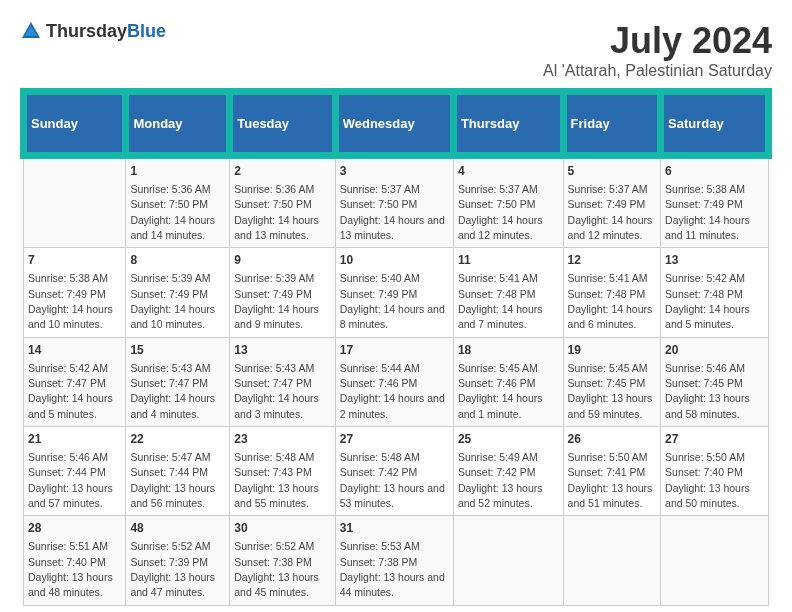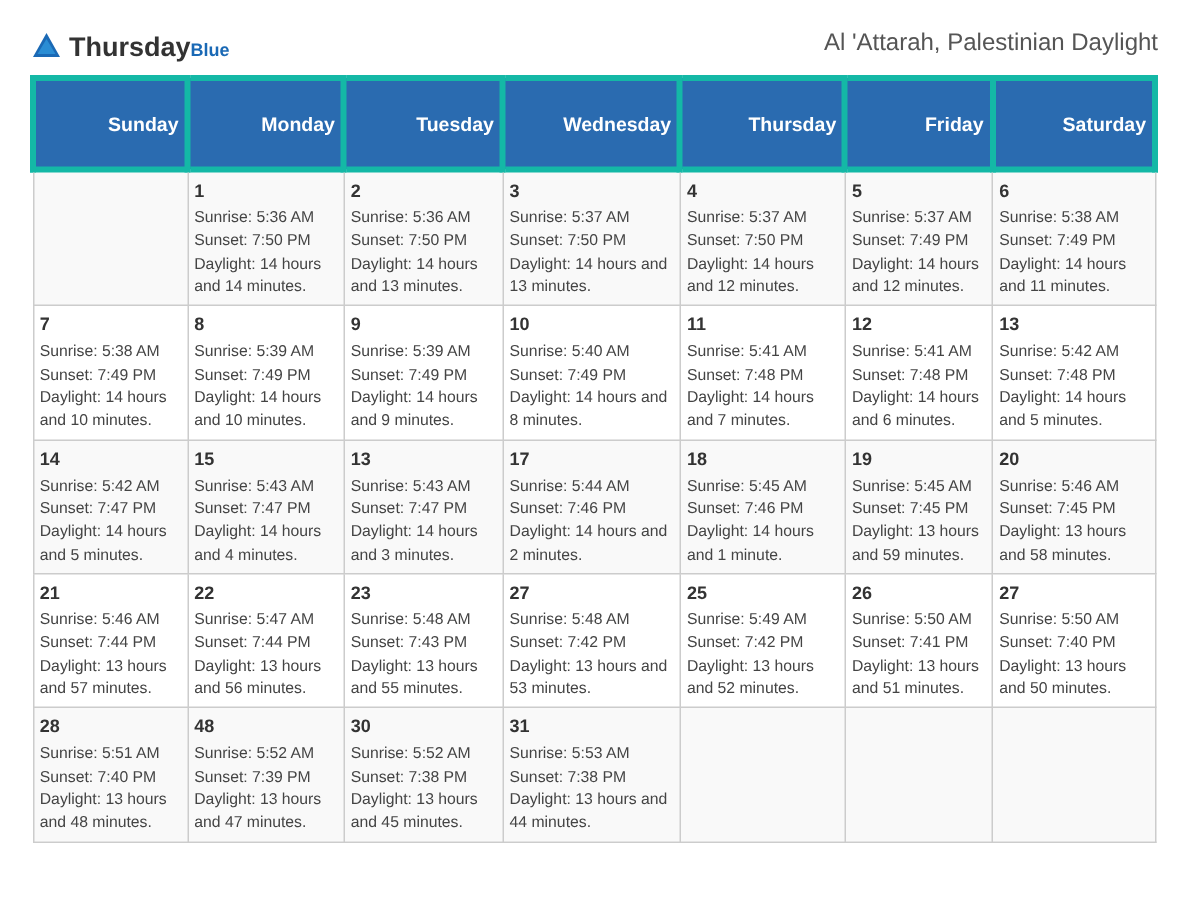--- a/index.html
+++ b/index.html
@@ -41,24 +41,24 @@
       width: 100%;
       border-collapse: collapse;
       font-size: 11px;
     }
     thead tr {
       background-color: #2a6bb0;
       color: #fff;
     }
     thead th {
       padding: 21px 4px;
-      text-align: right;
+      text-align: left;
       font-size: 13px;
       font-weight: bold;
-      border: 4px solid #14b8a6;
+      border: 7px solid #14b8a6;
     }
     tbody tr {
       vertical-align: top;
     }
     tbody td {
       border: 1px solid #ccc;
       padding: 4px 4px;
       line-height: 1.4;
       color: #333;
     }
@@ -88,26 +88,27 @@
 <body>
 
 <div class="header-area">
   <div class="logo-wrapper">
     <div class="logo">
       <svg class="logo-icon" viewBox="0 0 22 22" xmlns="http://www.w3.org/2000/svg">
         <polygon points="11,2 20,18 2,18" fill="#1a69b5"></polygon>
         <polygon points="11,6 17,16 5,16" fill="#2a8dd4"></polygon>
       </svg>
       <div>
-        <span style="font-size:18px;font-weight:bold;color:#333;">Thursday</span><span style="font-size:12px;font-weight:bold;color:#1a69b5;text-align:center;">Blue</span>
+        <span style="font-size:18px;font-weight:bold;color:#333;">Thursday</span><span style="font-size:18px;font-weight:bold;color:#1a69b5;text-align:center;">Blue</span>
       </div>
     </div>
   </div>
   <div class="title-area">
-    <div class="sub-title">Al 'Attarah, Palestinian Daylight</div>
+    <div class="main-title">July 2024</div>
+    <div class="sub-title">Al 'Attarah, Palestinian Saturday</div>
   </div>
 </div>
 
 <table>
   <thead>
     <tr>
     <th>Sunday</th>
         <th>Monday</th>
         <th>Tuesday</th>
         <th>Wednesday</th>

